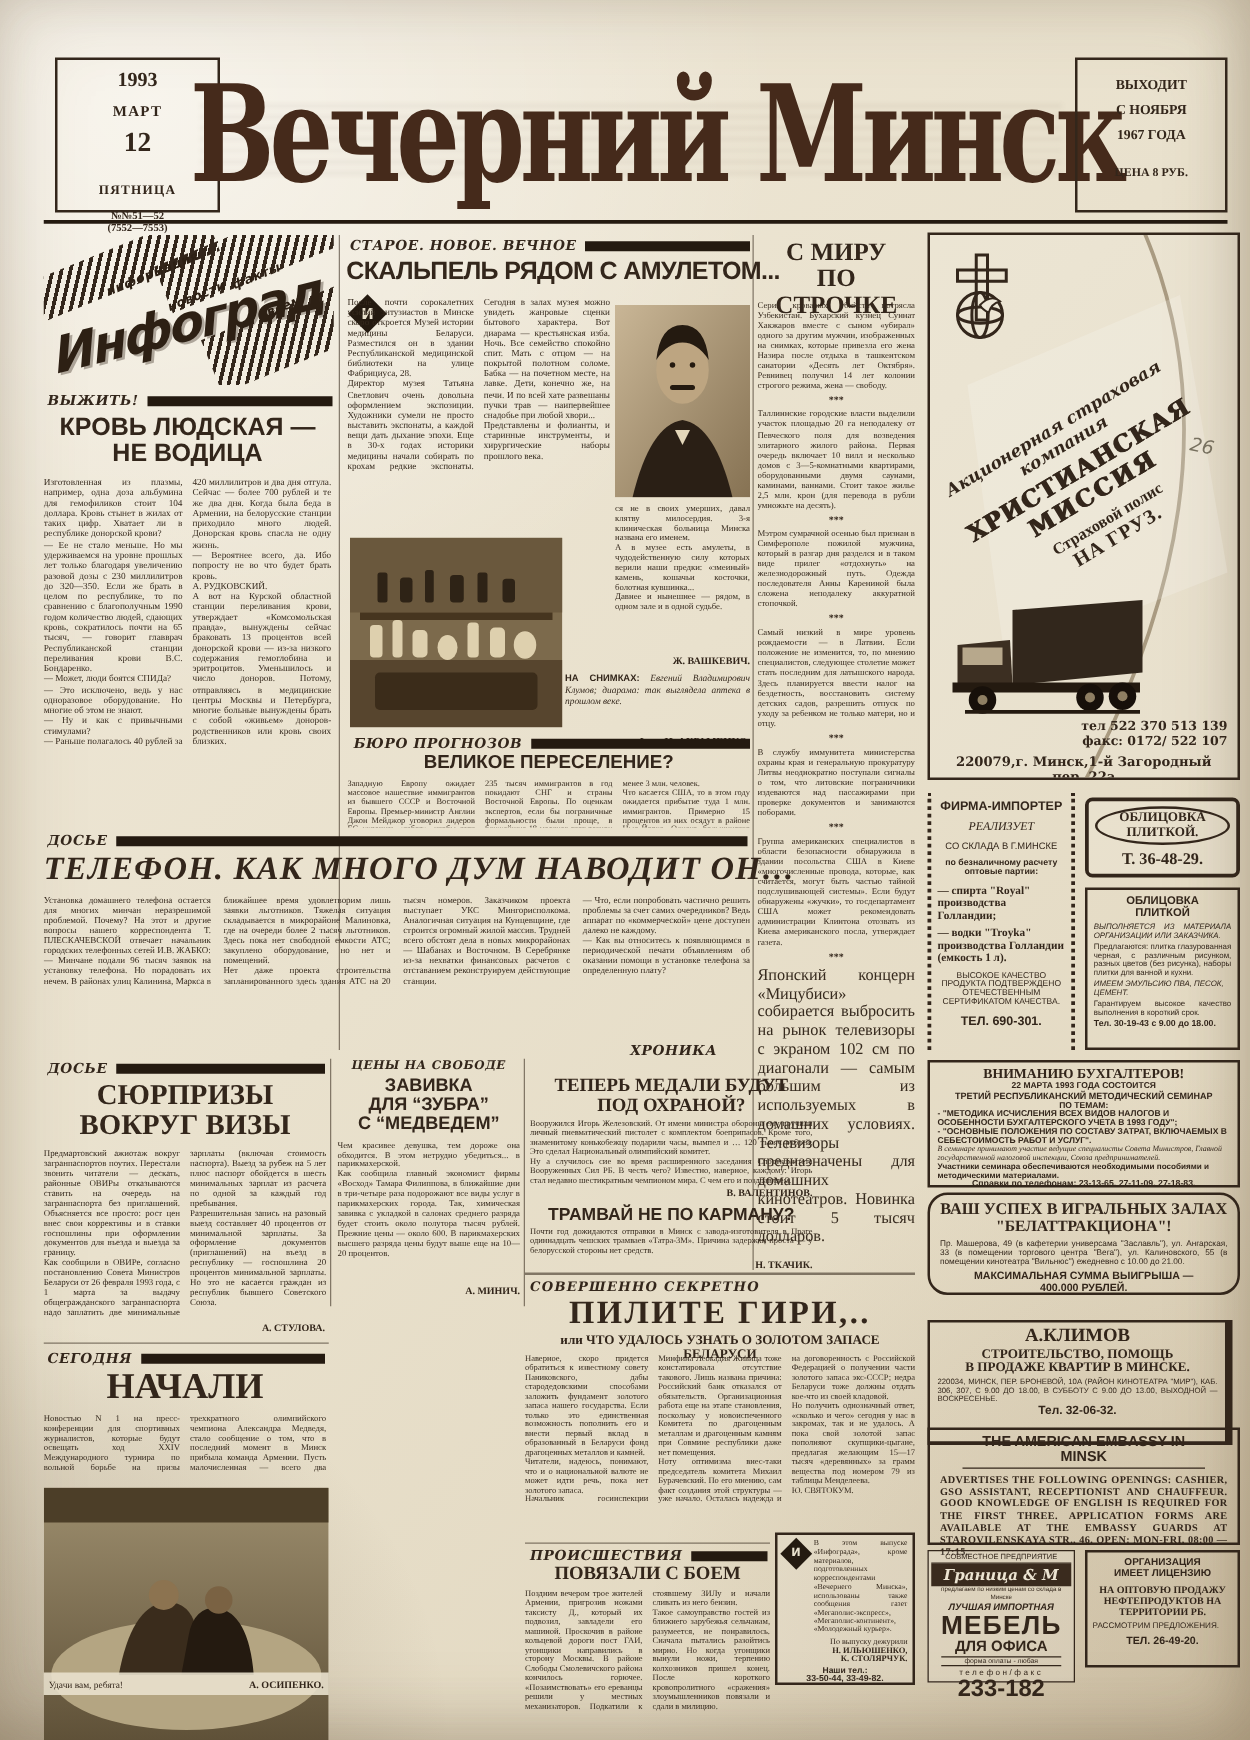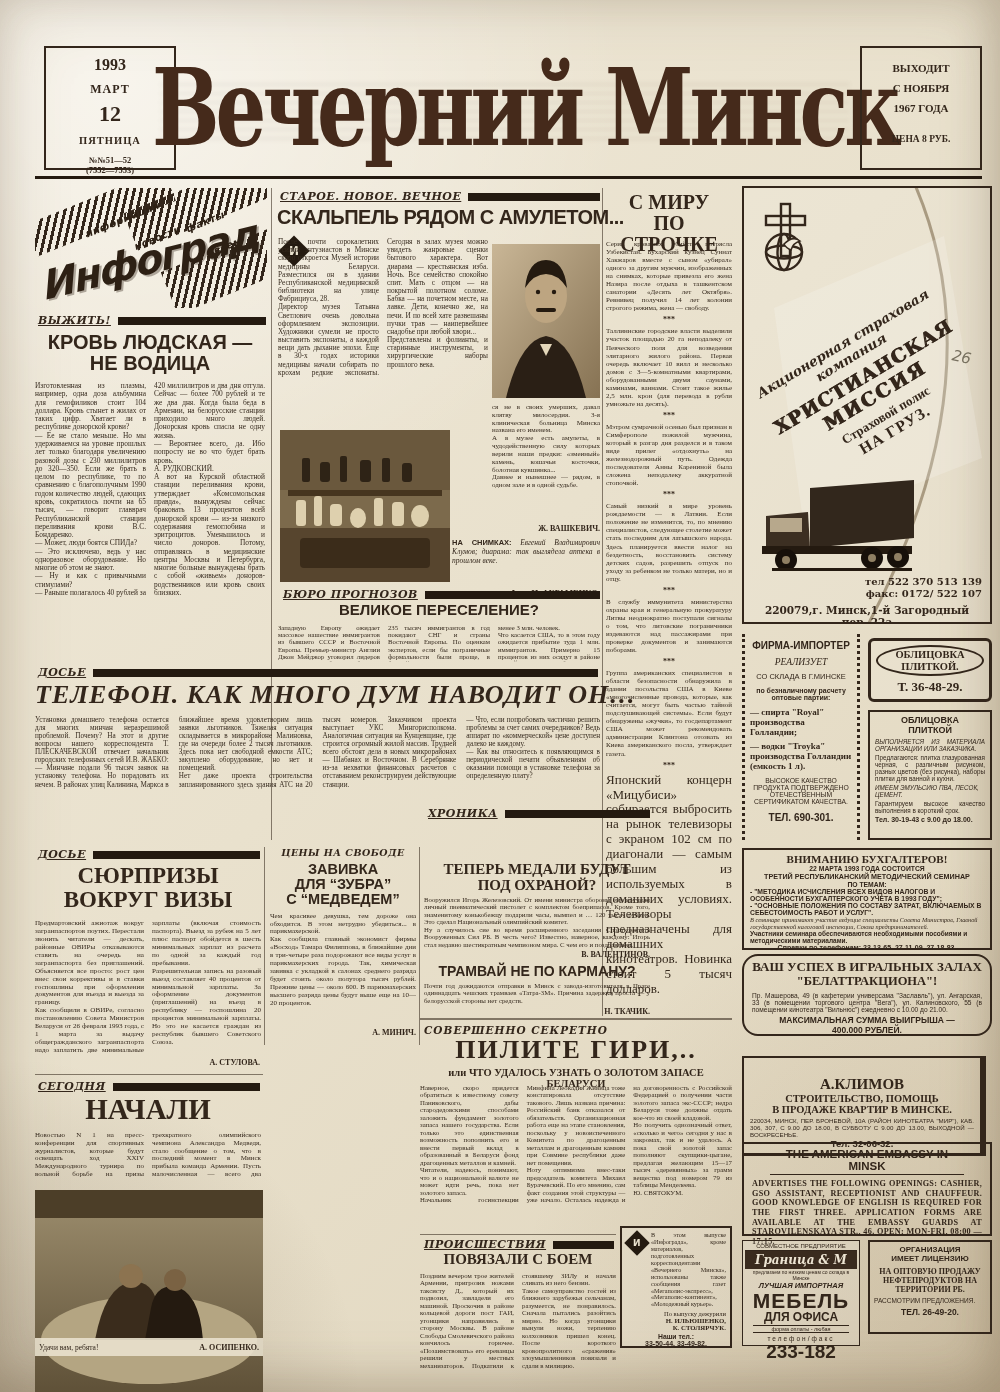--- a/index.html
+++ b/index.html
@@ -8,21 +8,21 @@
     background:
       radial-gradient(120% 80% at 12% 6%, rgba(255,255,255,.55), rgba(255,255,255,0) 42%),
       radial-gradient(90% 70% at 100% 100%, rgba(120,92,55,.22), rgba(120,92,55,0) 55%),
       radial-gradient(60% 40% at 0% 100%, rgba(90,70,45,.30), rgba(90,70,45,0) 60%),
       linear-gradient(135deg,#f0e9d9 0%,#e9e1cd 45%,#e0d5bc 100%);
     box-shadow: inset 0 0 70px rgba(110,88,55,.22), inset -10px -12px 40px rgba(90,70,45,.20);}
   .abs{position:absolute;}
   .bar{background:#241a10;}
   .rule{background:rgba(45,32,20,.55);}
   .kick{display:flex;align-items:center;gap:7px;}
-  .kick .kt{font:italic bold 11px "DejaVu Serif",serif;white-space:nowrap;letter-spacing:.5px;text-decoration:underline;}
+  .kick .kt{font:italic bold 11px "DejaVu Serif",serif;white-space:nowrap;letter-spacing:.5px;}
   .kick .kb{flex:1;height:8px;background:#241a10;}
   .bodytext{font-family:"Liberation Serif",serif;text-align:justify;white-space:pre-line;
     color:#362a1e;overflow:hidden;}
   .c2{column-count:2;column-gap:8px;}
   .c3{column-count:3;column-gap:8px;}
   .c4{column-count:4;column-gap:10px;}
   .hsans{font-family:"Liberation Sans",sans-serif;font-weight:bold;text-align:center;line-height:1.05;}
   .hserif{font-family:"Liberation Serif",serif;font-weight:bold;text-align:center;line-height:1.04;}
   .byline{font:bold 8px "Liberation Serif",serif;text-align:right;}
   .caption{font:italic 7.5px "Liberation Serif",serif;text-align:justify;}
@@ -48,21 +48,21 @@
 </head>
 <body>
 
 <div class="page">
 
   <div class="abs ghost" style="left:160px;top:78px;width:690px;height:62px;"></div>
   <div class="abs box" style="left:44px;top:46px;width:132px;height:124px;text-align:center;">
     <div style="font:bold 16px 'Liberation Serif',serif;margin-top:8px;">1993</div>
     <div style="font:bold 12px 'Liberation Serif',serif;margin-top:8px;letter-spacing:1px;">МАРТ</div>
     <div style="font:bold 22px 'Liberation Serif',serif;margin-top:4px;">12</div>
-    <div style="font:bold 10.5px 'Liberation Serif',serif;margin-top:8px;letter-spacing:1px;">ПЯТНИЦА</div>
+    <div style="font:bold 10.5px 'Liberation Serif',serif;margin-top:20px;letter-spacing:1px;">ПЯТНИЦА</div>
     <div style="font:bold 8.5px 'Liberation Serif',serif;margin-top:9px;">№№51—52</div>
     <div style="font:bold 8.5px 'Liberation Serif',serif;">(7552—7553)</div>
   </div>
   <div class="abs masthead" style="left:152px;top:44px;">Вечерний Минск</div>
   <div class="abs box" style="left:860px;top:46px;width:122px;height:124px;text-align:center;">
     <div style="font:bold 11px 'Liberation Serif',serif;margin-top:14px;">ВЫХОДИТ</div>
     <div style="font:bold 11px 'Liberation Serif',serif;margin-top:8px;">С НОЯБРЯ</div>
     <div style="font:bold 11px 'Liberation Serif',serif;margin-top:8px;">1967 ГОДА</div>
     <div style="font:bold 9.5px 'Liberation Serif',serif;margin-top:20px;">ЦЕНА  8 РУБ.</div>
   </div>
@@ -231,21 +231,21 @@
     <div class="hsans" style="font-size:14.5px;margin-top:4px;">
       <div>ЗАВИВКА</div>
       <div>ДЛЯ “ЗУБРА”</div>
       <div>С “МЕДВЕДЕМ”</div>
     </div>
     <div class="bodytext" style="height:112px;font-size:7px;line-height:1.13;margin-top:5px;">Чем красивее девушка, тем дороже она обходится. В этом нетрудно убедиться... в парикмахерской.
 Как сообщила главный экономист фирмы «Восход» Тамара Филиппова, в ближайшие дни в три-четыре раза подорожают все виды услуг в парикмахерских города. Так, химическая завивка с укладкой в салонах среднего разряда будет стоить около полутора тысяч рублей. Прежние цены — около 600. В парикмахерских высшего разряда цены будут выше еще на 10—20 процентов.</div>
     <div class="byline" style="margin-top:3px;">А. МИНИЧ.</div>
   </div>
 
-  <div class="abs kick" style="left:428px;top:807px;width:222px;">
+  <div class="abs kick" style="left:428px;top:834px;width:222px;flex-direction:column;">
     <span class="kt">ХРОНИКА</span>
       <span class="kb"></span>
   </div>
   <div class="abs hserif" style="left:424px;top:862px;width:226px;font-size:15px;">
     <div>ТЕПЕРЬ МЕДАЛИ  БУДУТ</div>
     <div>ПОД ОХРАНОЙ?</div>
   </div>
   <div class="abs bodytext" style="left:424px;top:896px;width:226px;height:56px;font-size:6.8px;line-height:1.1;">Вооружился Игорь Железовский. От имени министра обороны ему вручили личный пневматический пистолет с комплектом боеприпасов. Кроме того, знаменитому конькобежцу подарили часы, вымпел и … 120 тысяч рублей. Это сделал Национальный олимпийский комитет.
 Ну а случилось сие во время расширенного заседания Спорткомитета Вооруженных Сил РБ. В честь чего? Известно, наверное, каждому: Игорь стал недавно шестикратным чемпионом мира. С чем его и поздравляем.</div>
   <div class="abs byline" style="left:424px;top:950px;width:226px;">В. ВАЛЕНТИНОВ.</div>
@@ -396,21 +396,21 @@
   </div>
 
   <div class="abs" style="left:742px;top:954px;width:250px;height:82px;border:2.5px solid #33261b;border-radius:16px;box-sizing:border-box;padding:4px 8px;text-align:center;">
     <div style="font:bold 13px 'Liberation Serif',serif;line-height:1.05;">ВАШ УСПЕХ В ИГРАЛЬНЫХ ЗАЛАХ</div>
     <div style="font:bold 12.5px 'Liberation Serif',serif;">"БЕЛАТТРАКЦИОНА"!</div>
     <div style="font:6.6px 'Liberation Sans',sans-serif;text-align:justify;margin-top:3px;">Пр. Машерова, 49 (в кафетерии универсама "Заславль"), ул. Ангарская, 33 (в помещении торгового центра "Вега"), ул. Калиновского, 55 (в помещении кинотеатра "Вильнюс") ежедневно с 10.00 до 21.00.</div>
     <div style="font:bold 8.5px 'Liberation Sans',sans-serif;margin-top:2px;">МАКСИМАЛЬНАЯ СУММА ВЫИГРЫША —</div>
     <div style="font:bold 8.5px 'Liberation Sans',sans-serif;">400.000 РУБЛЕЙ.</div>
   </div>
 
-  <div class="abs" style="left:742px;top:1056px;width:244px;height:100px;border:2px solid #33261b;border-right:6px solid #33261b;border-bottom:3px solid #33261b;box-sizing:border-box;padding:18px 6px;text-align:center;">
+  <div class="abs" style="left:742px;top:1056px;width:244px;height:100px;border:2px solid #33261b;border-right:6px solid #33261b;border-bottom:3px solid #33261b;box-sizing:border-box;padding:3px 6px;text-align:center;">
     <div style="font:bold 15px 'Liberation Serif',serif;">А.КЛИМОВ</div>
     <div style="font:bold 10.5px 'Liberation Serif',serif;">СТРОИТЕЛЬСТВО, ПОМОЩЬ</div>
     <div style="font:bold 10.5px 'Liberation Serif',serif;">В ПРОДАЖЕ КВАРТИР В МИНСКЕ.</div>
     <div style="font:6.2px 'Liberation Sans',sans-serif;text-align:justify;margin-top:2px;">220034, МИНСК, ПЕР. БРОНЕВОЙ, 10А (РАЙОН КИНОТЕАТРА "МИР"), КАБ. 306, 307, С 9.00 ДО 18.00, В СУББОТУ С 9.00 ДО 13.00, ВЫХОДНОЙ — ВОСКРЕСЕНЬЕ.</div>
     <div style="font:bold 9.5px 'Liberation Sans',sans-serif;">Тел. 32-06-32.</div>
   </div>
 
   <div class="abs" style="left:742px;top:1142px;width:250px;height:94px;border:2px solid #33261b;box-sizing:border-box;padding:4px 8px;">
     <div style="font:bold 11.5px 'Liberation Sans',sans-serif;text-align:center;border-bottom:1.5px solid #33261b;padding-bottom:2px;width:84%;margin:0 auto;">THE AMERICAN EMBASSY IN MINSK</div>
     <div style="font:bold 8.2px 'Liberation Serif',serif;text-align:justify;margin-top:4px;letter-spacing:.3px;line-height:1.18;">ADVERTISES THE FOLLOWING OPENINGS: CASHIER, GSO ASSISTANT, RECEPTIONIST AND CHAUFFEUR. GOOD KNOWLEDGE OF ENGLISH IS REQUIRED FOR THE FIRST THREE. APPLICATION FORMS ARE AVAILABLE AT THE EMBASSY GUARDS AT STAROVILENSKAYA STR., 46. OPEN: MON-FRI, 08:00 — 17:15.</div>

